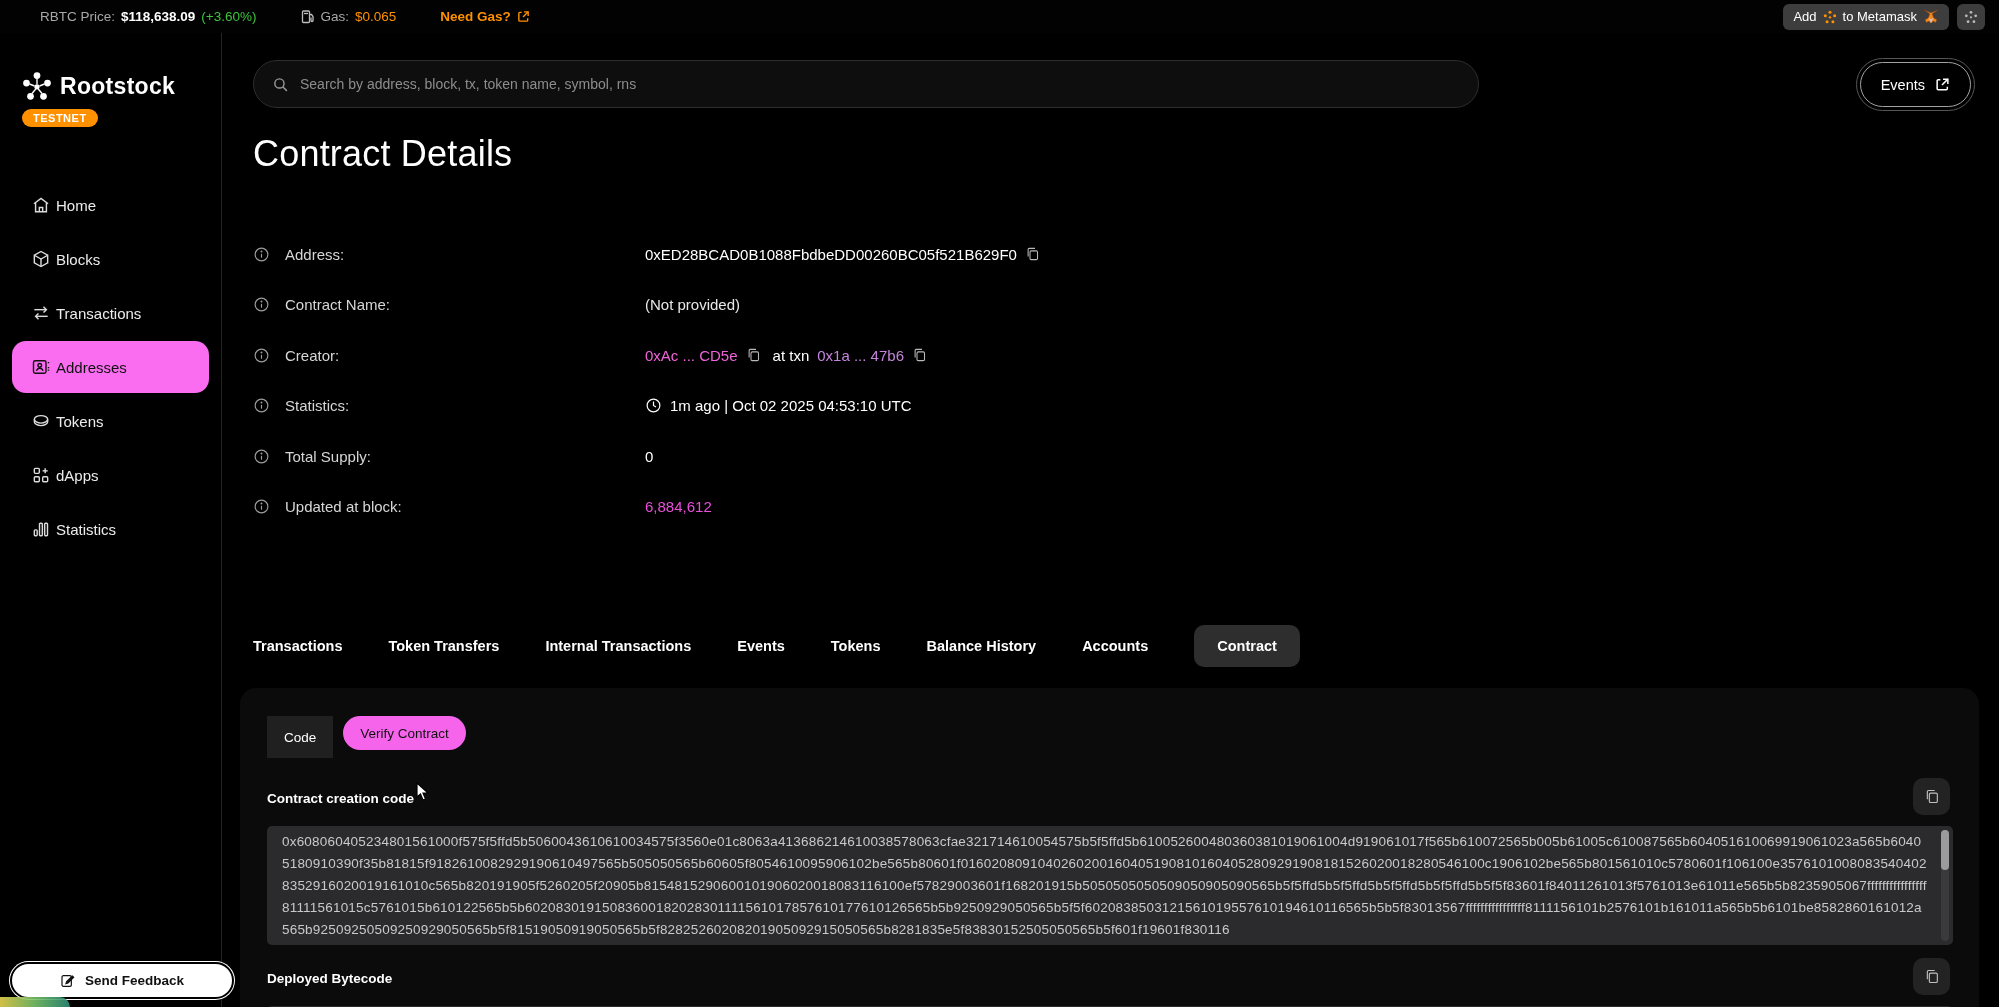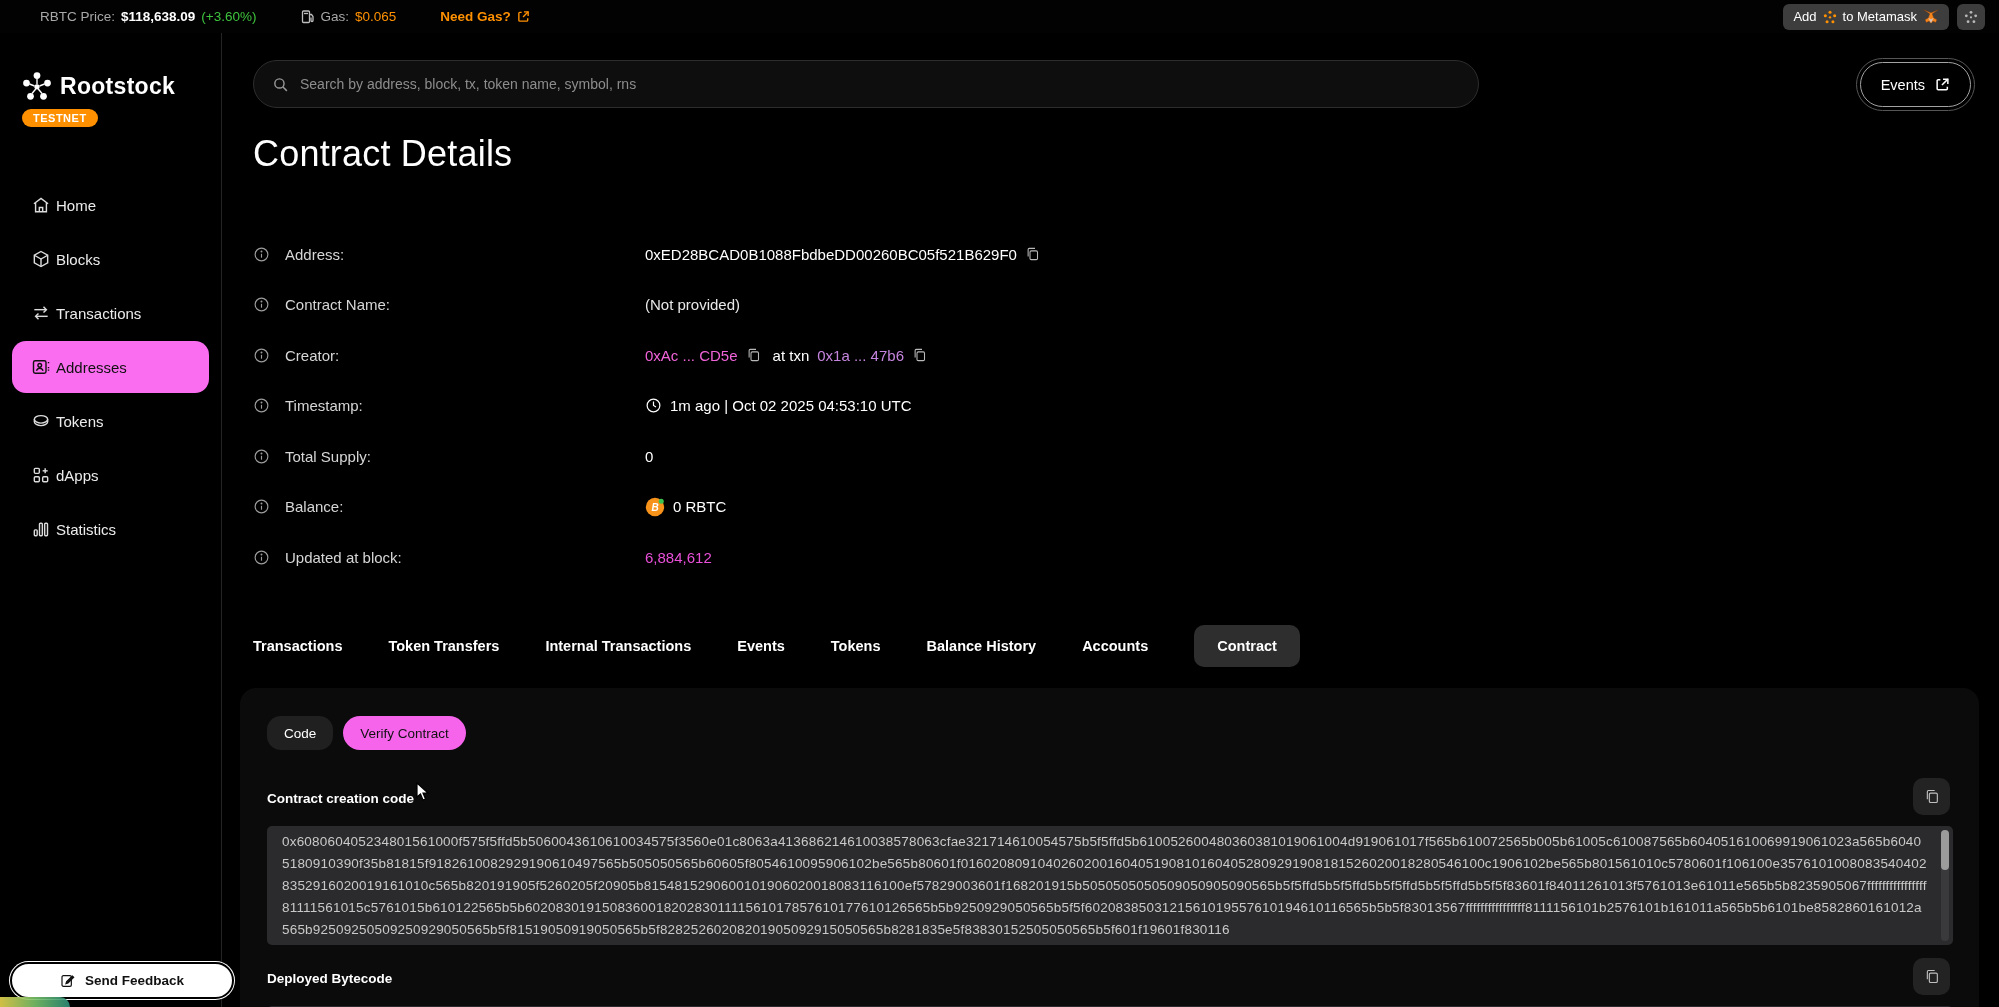--- a/index.html
+++ b/index.html
@@ -114,21 +114,21 @@
   .tab { font-size:14.5px; font-weight:600; color:#fff; cursor:pointer; padding:13px 0; white-space:nowrap; }
   .tab.active { background:#2e2e2e; border-radius:10px; padding:13px 23px; }
 
   
   .panel {
     position:absolute; left:18px; top:655px; width:1739px; height:352px;
     background:#0b0b0b; border-radius:16px 16px 0 0;
   }
   .code-toggle { position:absolute; left:27px; top:28px; display:flex; gap:10px; }
   .btn-code {
-    background:#202020; color:#fff; border:none; border-radius:14px; height:34px;
+    background:#202020; color:#fff; border:none; border-radius:0; height:42px;
     padding:0 17px; font-size:13.5px; cursor:pointer;
   }
   .btn-verify {
     background:#f664ec; color:#111; border:none; border-radius:17px; height:34px;
     padding:0 17px; font-size:13.5px; font-weight:500; cursor:pointer;
   }
   .cursor-arrow { position:absolute; left:148px; top:66px; }
 
   .section-label { position:absolute; left:27px; font-size:13.5px; font-weight:700; color:#fff; }
   .copy-btn {
@@ -416,21 +416,21 @@
     </div>
 
     <div class="drow">
       <span class="ic">
         <svg width="17" height="17" viewBox="0 0 24 24" fill="none" stroke="currentColor" stroke-width="1.6">
             <circle cx="12" cy="12" r="9"></circle>
             <line x1="12" y1="11" x2="12" y2="16.5"></line>
             <circle cx="12" cy="7.6" r="0.6" fill="currentColor"></circle>
           </svg>
       </span>
-      <span class="dlabel">Timestamp:</span>
+      <span class="dlabel">Statistics:</span>
       <span class="dvalue">
         <span style="color:#fff">
           <svg width="17" height="17" viewBox="0 0 24 24" fill="none" stroke="currentColor" stroke-width="1.7">
               <circle cx="12" cy="12" r="9"></circle>
               <path d="M12 6.5V12l3.5 2"></path>
             </svg>
         </span>
         <span>1m ago | Oct 02 2025 04:53:10 UTC</span>
       </span>
     </div>
@@ -442,40 +442,20 @@
             <line x1="12" y1="11" x2="12" y2="16.5"></line>
             <circle cx="12" cy="7.6" r="0.6" fill="currentColor"></circle>
           </svg>
       </span>
       <span class="dlabel">Total Supply:</span>
       <span class="dvalue">
         <span>0</span>
       </span>
     </div>
 
-    <div class="drow">
-      <span class="ic">
-        <svg width="17" height="17" viewBox="0 0 24 24" fill="none" stroke="currentColor" stroke-width="1.6">
-            <circle cx="12" cy="12" r="9"></circle>
-            <line x1="12" y1="11" x2="12" y2="16.5"></line>
-            <circle cx="12" cy="7.6" r="0.6" fill="currentColor"></circle>
-          </svg>
-      </span>
-      <span class="dlabel">Balance:</span>
-      <span class="dvalue">
-        <span style="position:relative">
-          <svg width="20" height="20" viewBox="0 0 24 24">
-              <circle cx="12" cy="12" r="11" fill="#f7931a"></circle>
-              <text x="12" y="16.5" font-size="12" font-weight="bold" fill="#fff" text-anchor="middle" font-style="italic">B</text>
-              <circle cx="19.5" cy="5" r="3" fill="#39c24e"></circle>
-            </svg>
-        </span>
-        <span>0 RBTC</span>
-      </span>
-    </div>
 
     <div class="drow">
       <span class="ic">
         <svg width="17" height="17" viewBox="0 0 24 24" fill="none" stroke="currentColor" stroke-width="1.6">
             <circle cx="12" cy="12" r="9"></circle>
             <line x1="12" y1="11" x2="12" y2="16.5"></line>
             <circle cx="12" cy="7.6" r="0.6" fill="currentColor"></circle>
           </svg>
       </span>
       <span class="dlabel">Updated at block:</span>

